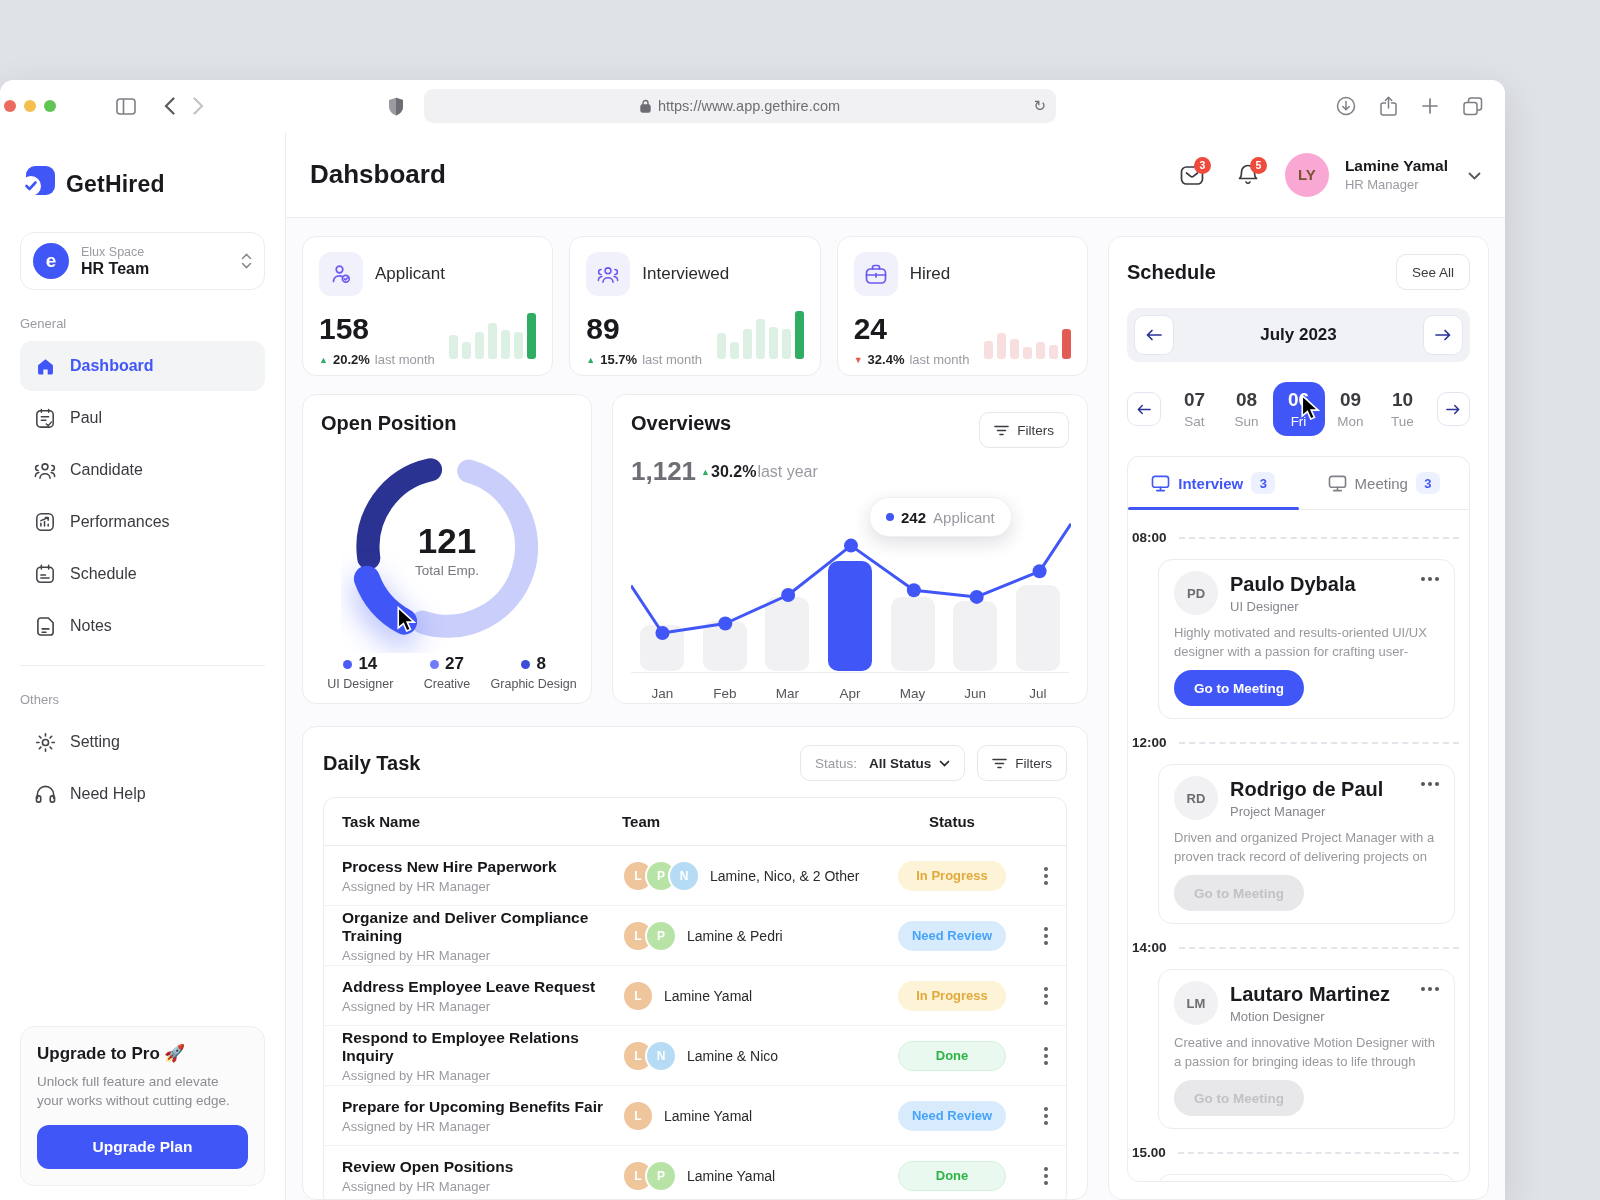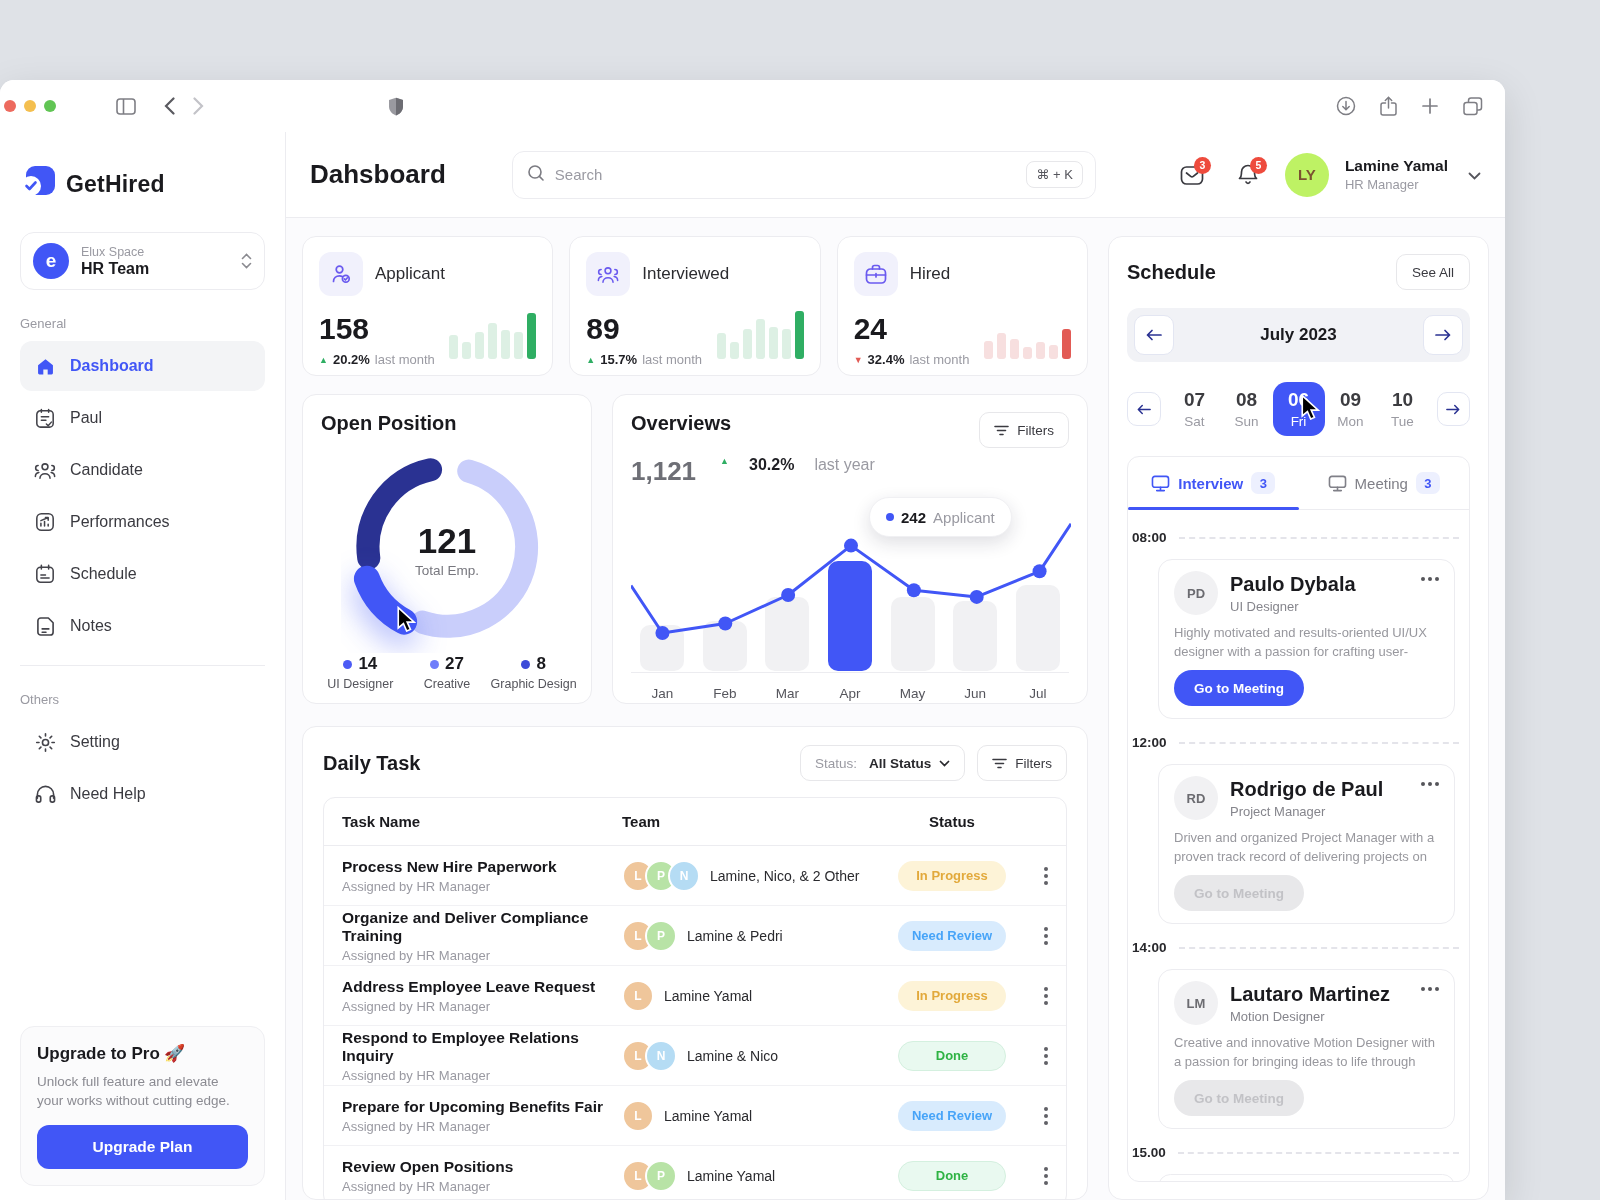--- a/index.html
+++ b/index.html
@@ -54,21 +54,21 @@
   .page-title { font-size:26px; font-weight:700; }
   .searchbox { margin-left:66px; width:584px; height:48px; border:1px solid #ececf0; border-radius:12px; display:flex; align-items:center; padding:0 12px 0 14px; gap:10px; }
   .searchbox input { border:none; outline:none; flex:1; font-size:15px; color:#3a3a40; font-family:inherit; background:transparent; }
   .searchbox input::placeholder { color:#9a9aa2; }
   .kbd { border:1px solid #e7e7ea; border-radius:8px; padding:5px 9px; font-size:13px; color:#55555c; }
   .hdr-right { margin-left:auto; display:flex; align-items:center; gap:18px; }
   .icon-btn { position:relative; width:38px; height:38px; display:flex; align-items:center; justify-content:center; color:#3a3a40; background:none; border:none; cursor:pointer; }
   .badge { position:absolute; top:1px; right:0; min-width:17px; height:17px; border-radius:9px; background:#ee4b3d; color:#fff; font-size:10.5px; font-weight:700;
            display:flex; align-items:center; justify-content:center; padding:0 4px; }
   .avatar { border-radius:50%; display:flex; align-items:center; justify-content:center; font-weight:700; }
-  .hdr-avatar { width:44px; height:44px; background:#bef264; color:#7a5230; font-size:15px; }
+  .hdr-avatar { width:44px; height:44px; background:#f9a8d4; color:#7a5230; font-size:15px; }
   .hdr-user { margin-left:-2px; }
   .hdr-name { font-size:15.5px; font-weight:700; }
   .hdr-role { font-size:13px; color:#9a9aa2; margin-top:2px; }
   .hdr-chev { color:#55555c; margin-left:2px; }
 
   
   .content { flex:1; background:#fbfbfd; padding:18px 16px 0; display:flex; gap:20px; overflow:hidden; }
   .col-left { width:786px; display:flex; flex-direction:column; }
   .col-right { width:381px; }
   .card { background:#fff; border:1px solid #ececf0; border-radius:14px; }
@@ -101,21 +101,21 @@
   .op-legend { position:absolute; left:14px; right:14px; bottom:12px; display:flex; }
   .leg-item { flex:1; text-align:center; }
   .leg-top { display:flex; align-items:center; justify-content:center; gap:6px; font-size:17px; font-weight:700; }
   .leg-dot { width:9px; height:9px; border-radius:50%; }
   .leg-label { font-size:12.5px; color:#55555c; margin-top:3px; }
 
   .overviews { flex:1; height:310px; padding:17px 18px; position:relative; }
   .ov-head { display:flex; align-items:flex-start; }
   .pill-btn { border:1px solid #e7e7ea; background:#fff; border-radius:10px; height:36px; display:flex; align-items:center; gap:8px;
               padding:0 14px; font-size:13.5px; color:#3a3a40; cursor:pointer; font-family:inherit; }
-  .ov-stat { display:flex; align-items:flex-start; gap:20px; margin-top:8px; }
+  .ov-stat { display:flex; align-items:center; gap:1px; margin-top:8px; }
   .ov-total { font-size:26px; font-weight:700; color:#6e6f76; margin-right:4px; }
   .chart { position:relative; height:206px; margin-top:8px; }
   .chart-bars { position:absolute; left:0; right:0; bottom:30px; height:146px; display:flex; }
   .slot { flex:1; display:flex; align-items:flex-end; justify-content:center; }
   .cbar { width:44px; border-radius:10px; background:#f1f1f3; }
   .cbar.hot { background:#4156F6; }
   .baseline { position:absolute; left:0; right:0; bottom:28px; border-top:1px solid #ececf0; }
   .chart-labels { position:absolute; left:0; right:0; bottom:0; display:flex; }
   .chart-labels span { flex:1; text-align:center; font-size:13.5px; color:#55555c; }
   .chart svg.lineplot { position:absolute; left:0; top:0; }
@@ -215,20 +215,28 @@
       <svg width="11" height="18" viewBox="0 0 11 18" fill="none" stroke="currentColor" stroke-width="2.2" stroke-linecap="round">
           <path d="M1.5 1.5 9 9l-7.5 7.5"></path>
         </svg>
     </button>
     <span class="chrome-btn shield">
       <svg width="16" height="19" viewBox="0 0 16 19">
           <path d="M8 .8 15 3v6.2c0 4.6-3 7.9-7 9.2-4-1.3-7-4.6-7-9.2V3z" fill="#9a9aa0"></path>
           <path d="M8 .8 15 3v6.2c0 4.6-3 7.9-7 9.2z" fill="#6d6d73"></path>
         </svg>
     </span>
+    <div class="urlbar">
+      <svg width="11" height="14" viewBox="0 0 11 14" fill="none" stroke="#6d6d73" stroke-width="1.4">
+          <rect x="1" y="6" width="9" height="7" rx="1.5" fill="#6d6d73"></rect>
+          <path d="M3 6V4a2.5 2.5 0 0 1 5 0v2"></path>
+        </svg>
+      <span>https://www.app.gethire.com</span>
+      <span class="reload">↻</span>
+    </div>
     <div class="chrome-right">
       <span class="chrome-btn">
         <svg width="20" height="20" viewBox="0 0 20 20" fill="none" stroke="currentColor" stroke-width="1.5">
             <circle cx="10" cy="10" r="8.5"></circle>
             <path d="M10 5.5v8M6.8 10.5 10 13.7l3.2-3.2" stroke-linecap="round"></path>
           </svg>
       </span>
       <span class="chrome-btn">
         <svg width="17" height="21" viewBox="0 0 17 21" fill="none" stroke="currentColor" stroke-width="1.5" stroke-linecap="round">
             <path d="M5.5 7H3a2 2 0 0 0-2 2v8a2 2 0 0 0 2 2h11a2 2 0 0 0 2-2V9a2 2 0 0 0-2-2h-2.5"></path>
@@ -365,30 +373,20 @@
       <div class="upgrade">
         <div class="upg-title">Upgrade to Pro 🚀</div>
         <div class="upg-desc">Unlock full feature and elevate your works without cutting edge.</div>
         <button class="upg-btn">Upgrade Plan</button>
       </div>
     </aside>
 
     <div class="main">
       <header class="appheader">
         <h1 class="page-title">Dahsboard</h1>
-        <div class="searchbox">
-          <span>
-            <svg width="18" height="18" viewBox="0 0 18 18" fill="none" stroke="#7b7b82" stroke-width="1.6" stroke-linecap="round">
-                <circle cx="8" cy="8" r="6"></circle>
-                <path d="m16 16-3.6-3.6"></path>
-              </svg>
-          </span>
-          <input placeholder="Search" style="">
-          <span class="kbd">⌘ + K</span>
-        </div>
         <div class="hdr-right">
           <button class="icon-btn">
             <svg width="24" height="22" viewBox="0 0 24 22" fill="none" stroke="currentColor" stroke-width="1.7" stroke-linecap="round">
                 <rect x="1.5" y="3" width="21" height="17" rx="5"></rect>
                 <path d="m6.5 9 4.2 3.4a2 2 0 0 0 2.6 0L17.5 9"></path>
               </svg>
             <span class="badge">3</span>
           </button>
           <button class="icon-btn">
             <svg width="22" height="23" viewBox="0 0 22 23" fill="none" stroke="currentColor" stroke-width="1.7" stroke-linecap="round" stroke-linejoin="round">

